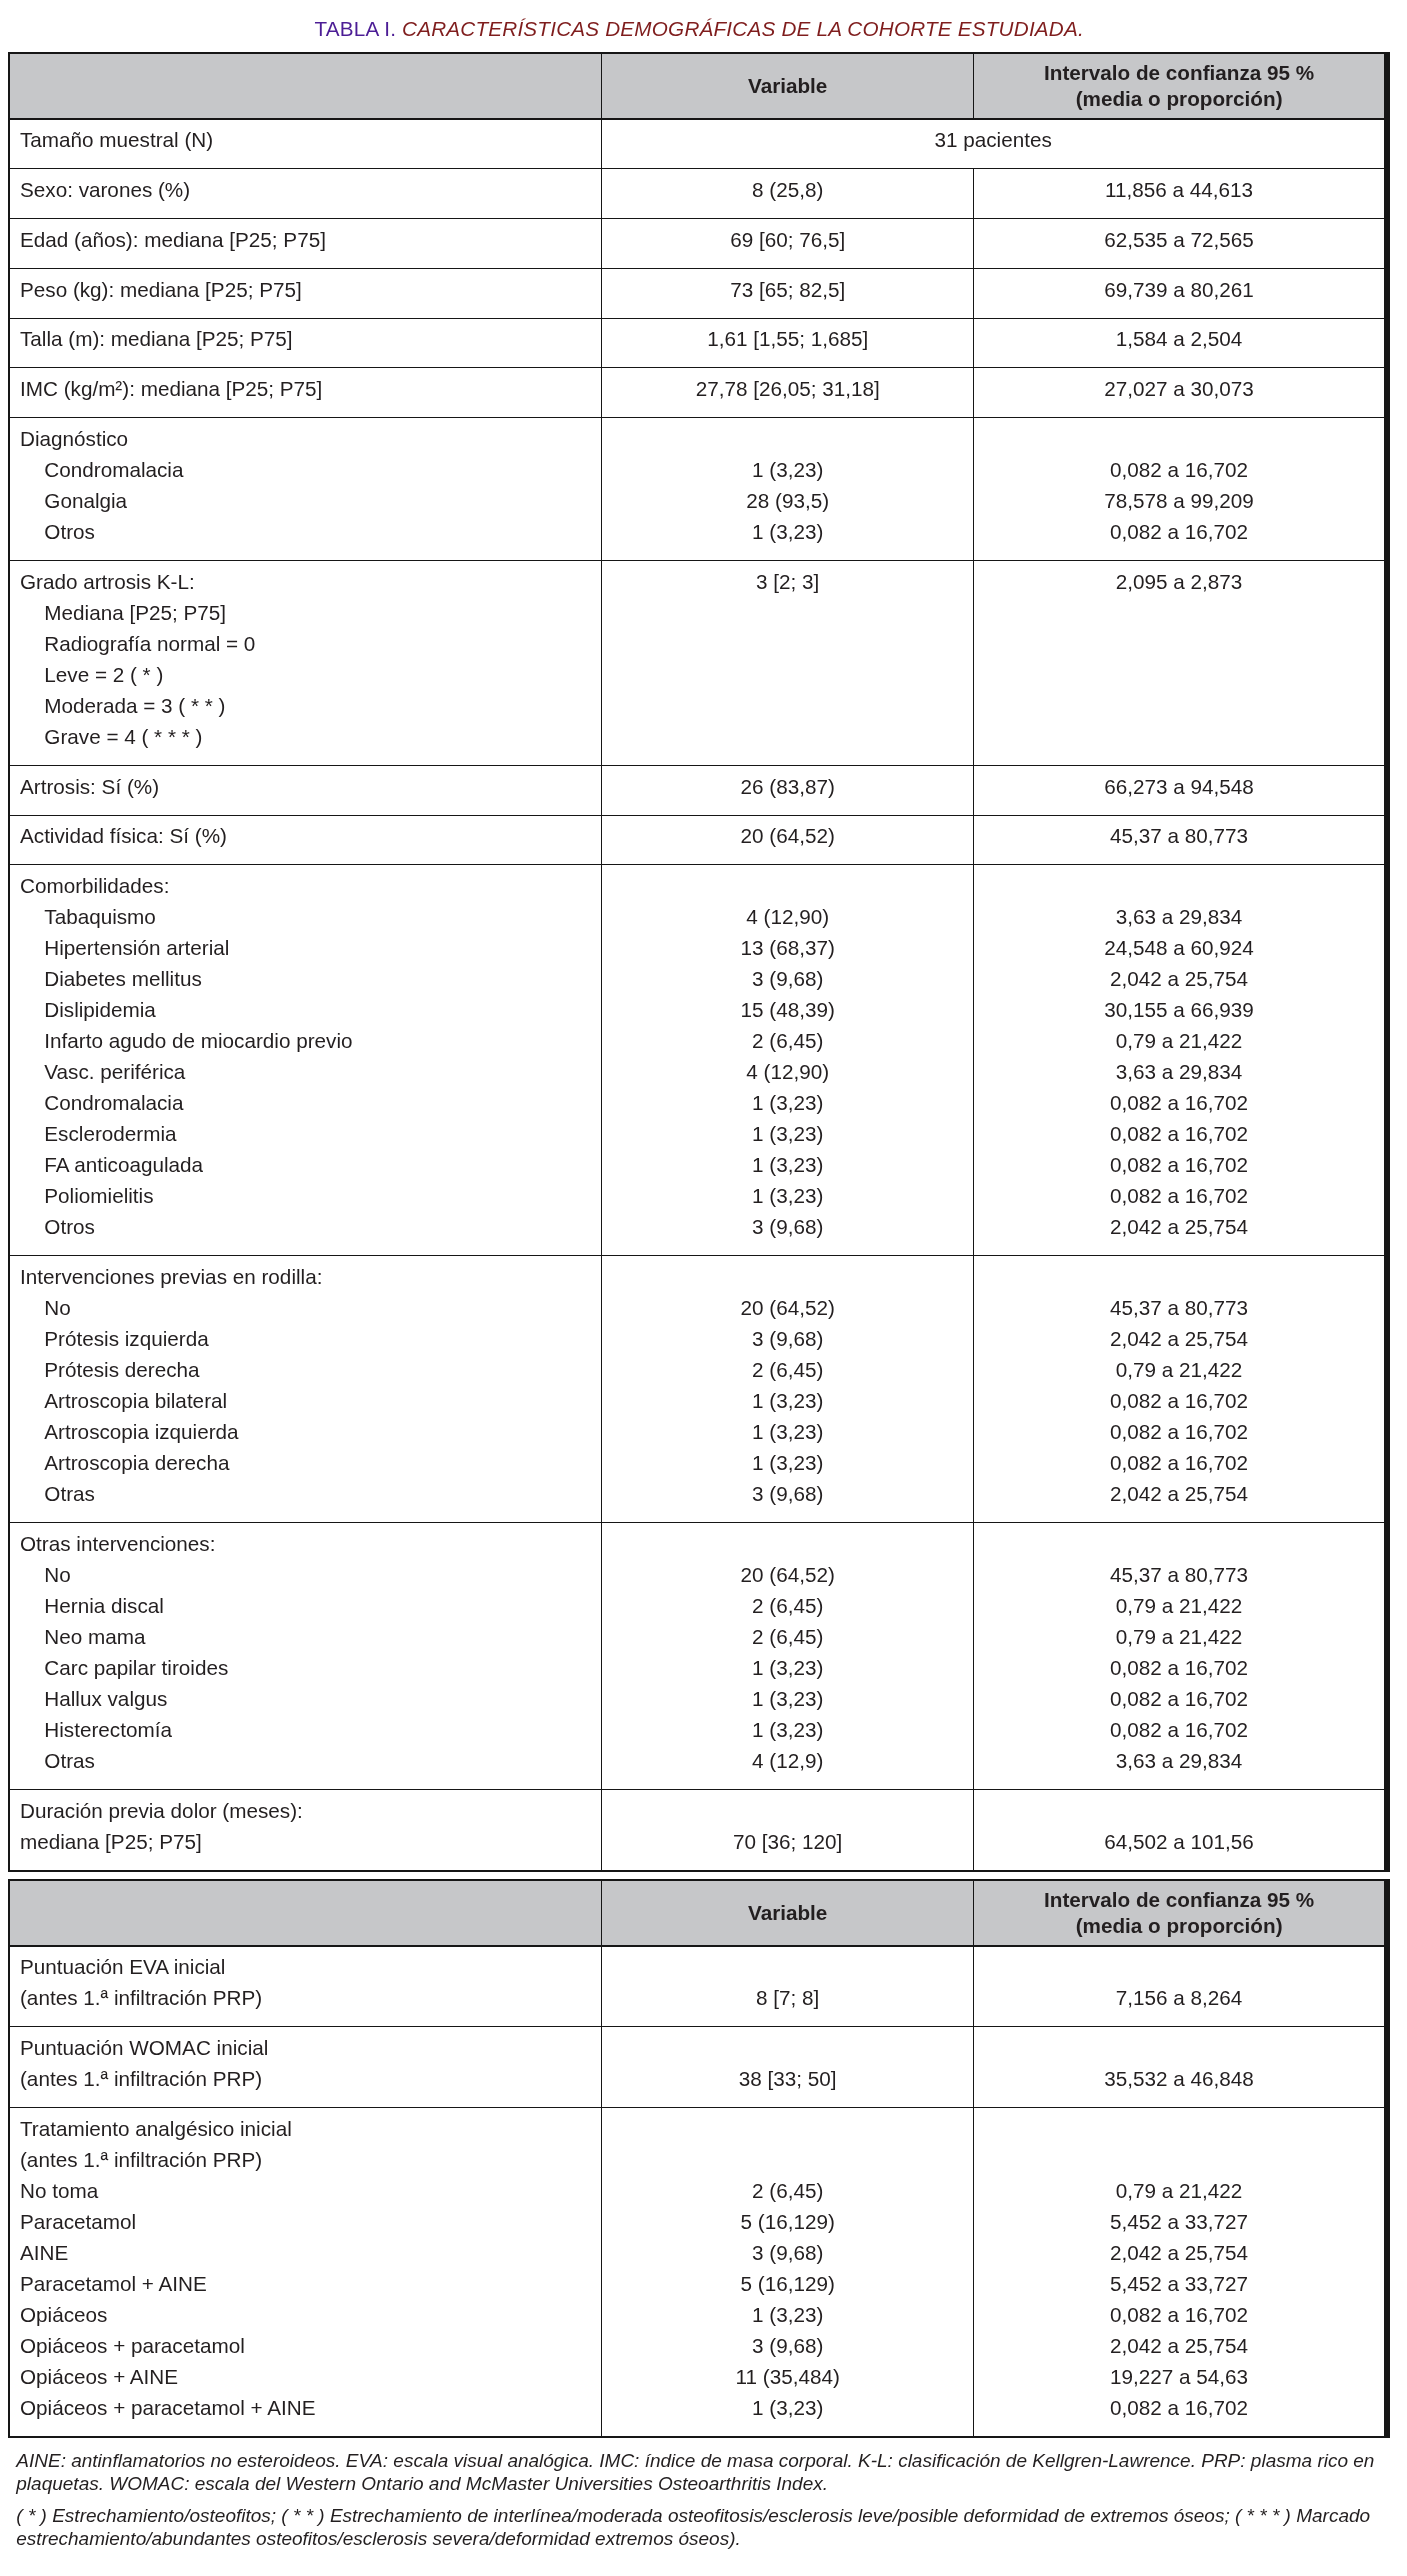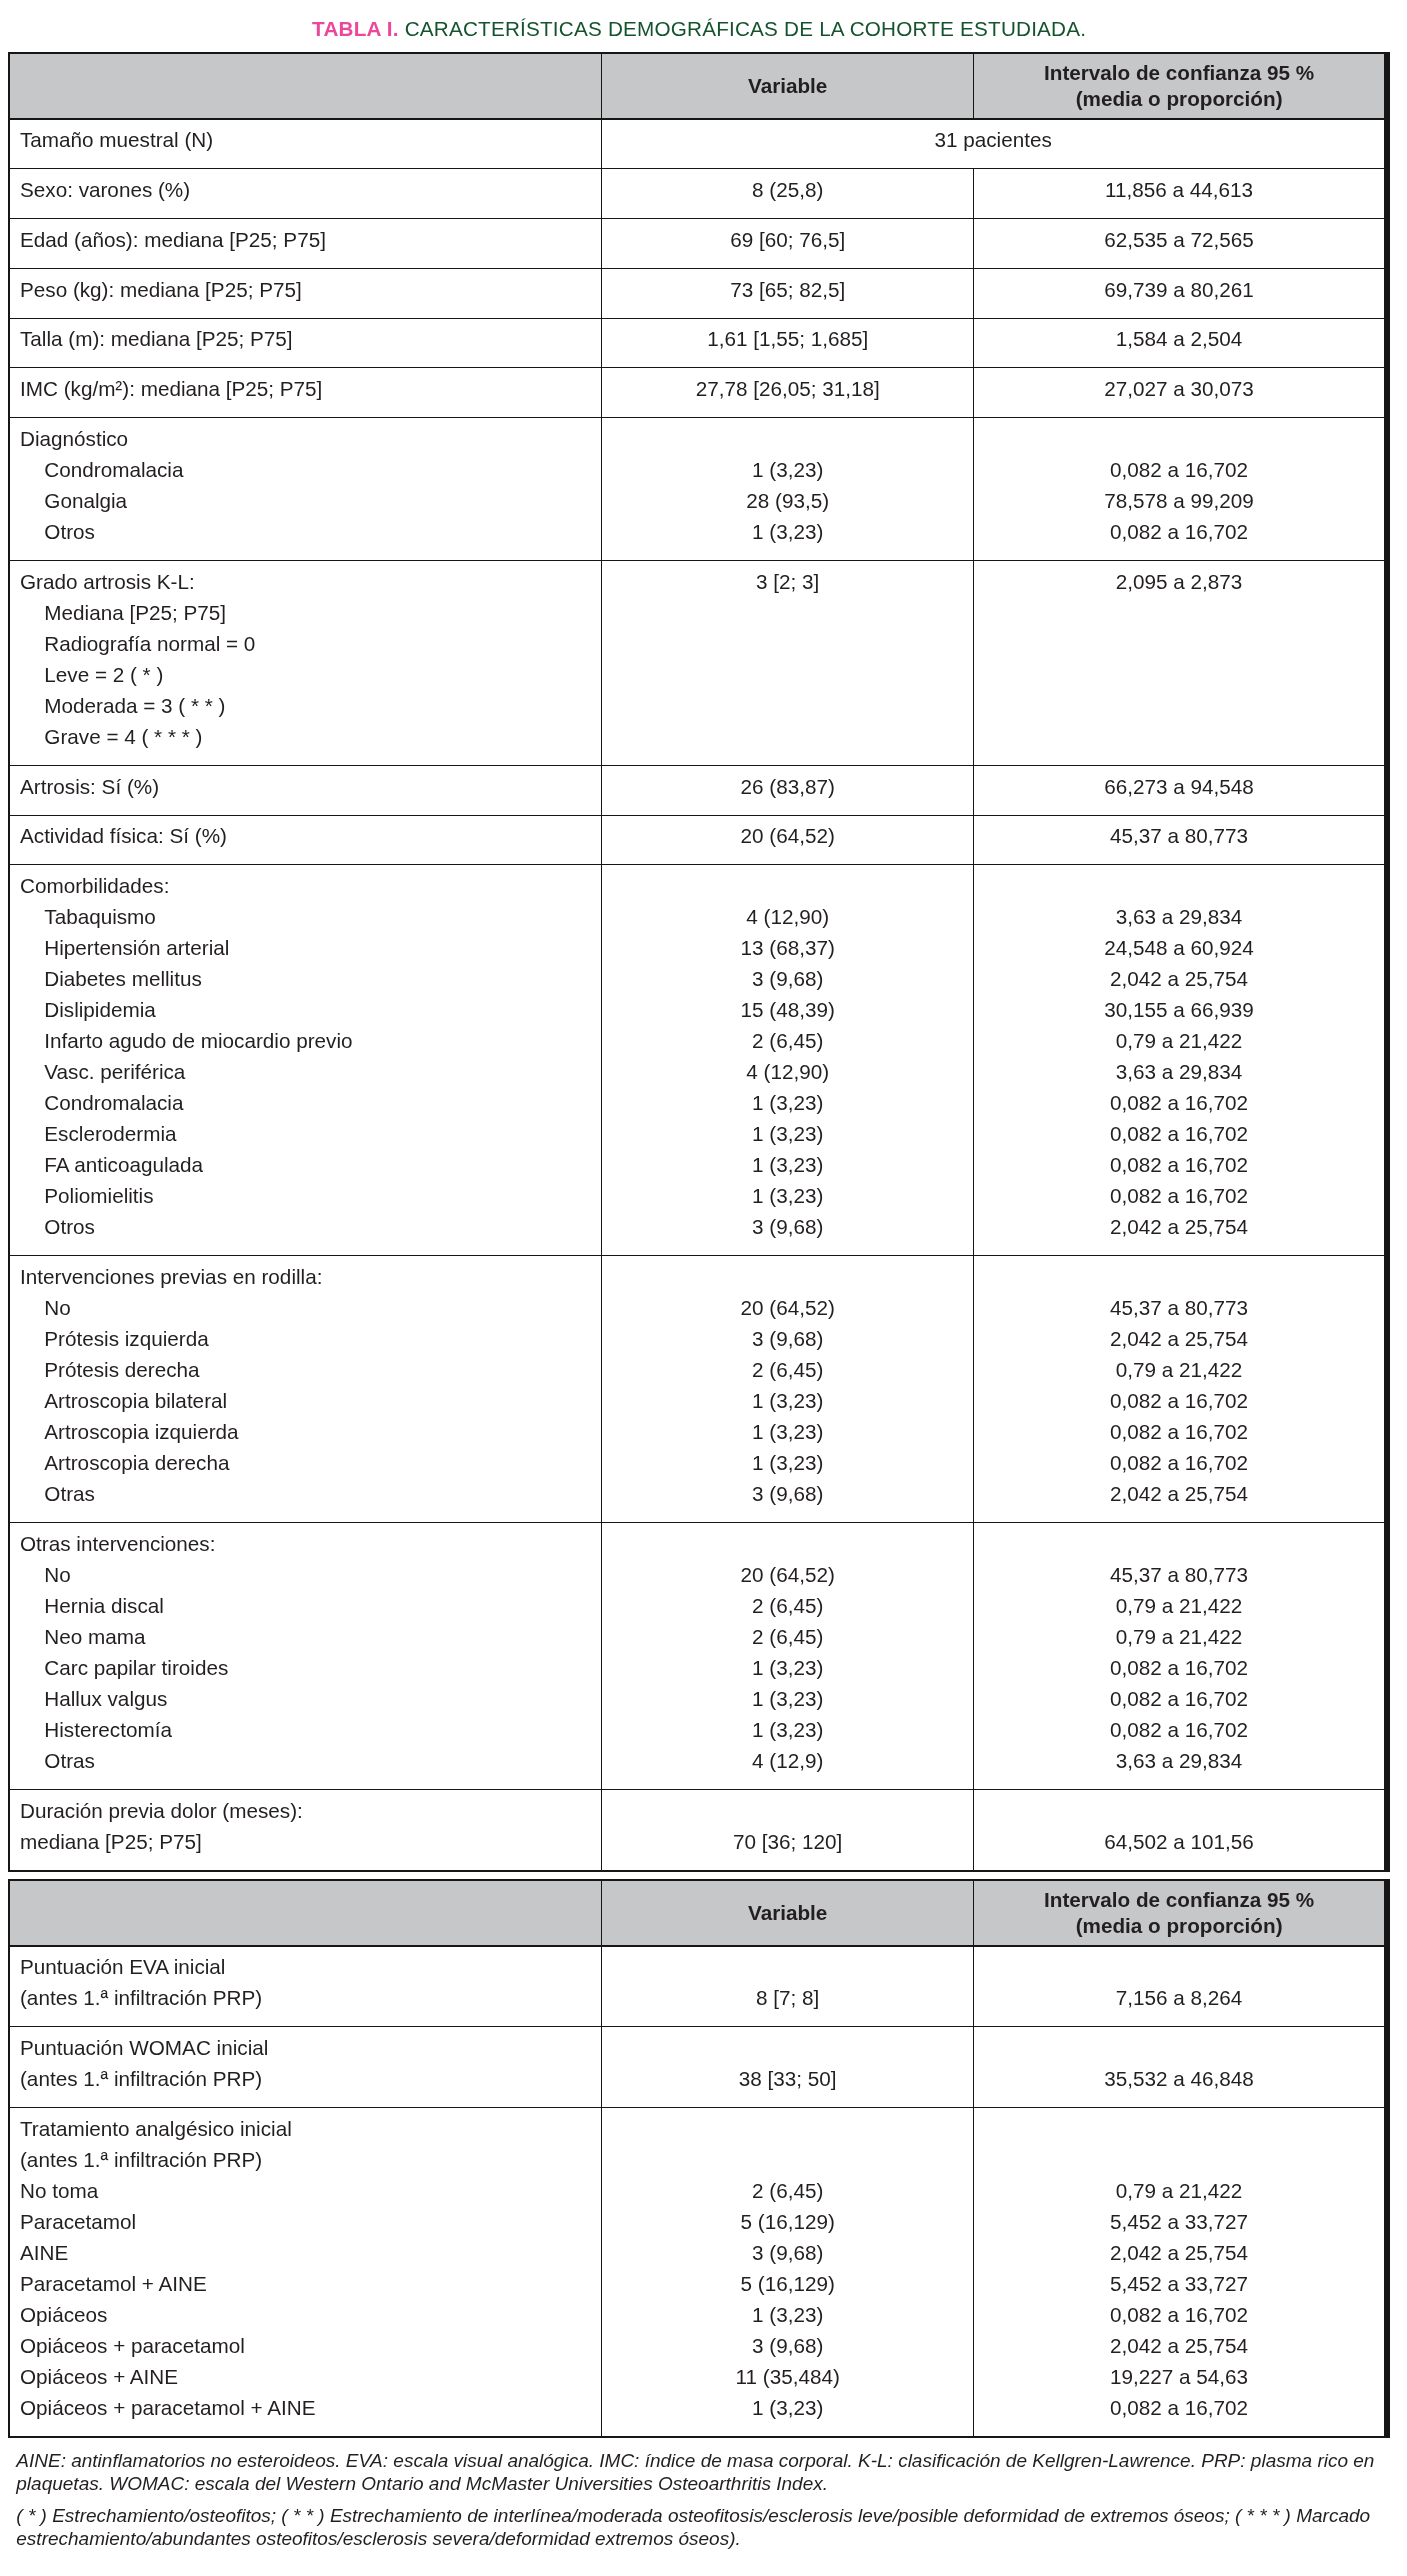--- a/index.html
+++ b/index.html
@@ -12,22 +12,22 @@
     color: #231f20;
   }
   .page { padding: 16.5px 18px 20.7px 8.3px; }
 
   .title {
     text-align: center;
     font-size: 20.7px;
     letter-spacing: 0.2px;
     margin: 0 0 11px 0;
   }
-  .title .title-label { color: #ec4899; font-weight: bold; }
-  .title .title-rest  { color: #14532d; }
+  .title .title-label { color: #4c1d95; font-weight: normal; }
+  .title .title-rest  { color: #7f1d1d; font-style: italic; }
 
   table.t {
     width: 100%;
     border-collapse: collapse;
     border: 2.8px solid #161616;
     border-right: 6.2px solid #161616;
     font-size: 20.7px;
     table-layout: fixed;
   }
   table.t.second { margin-top: 6.9px; }

